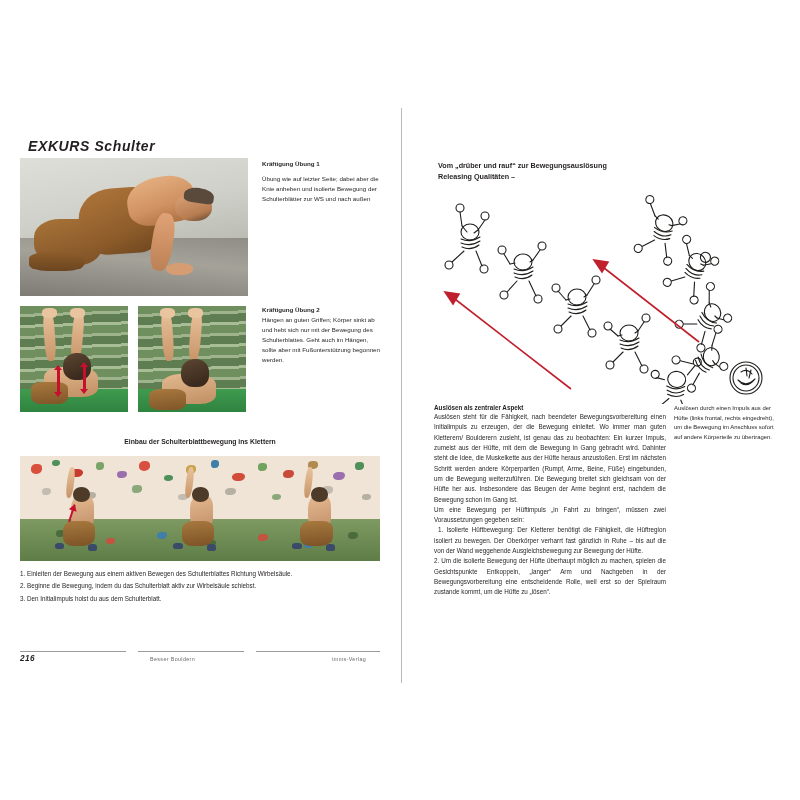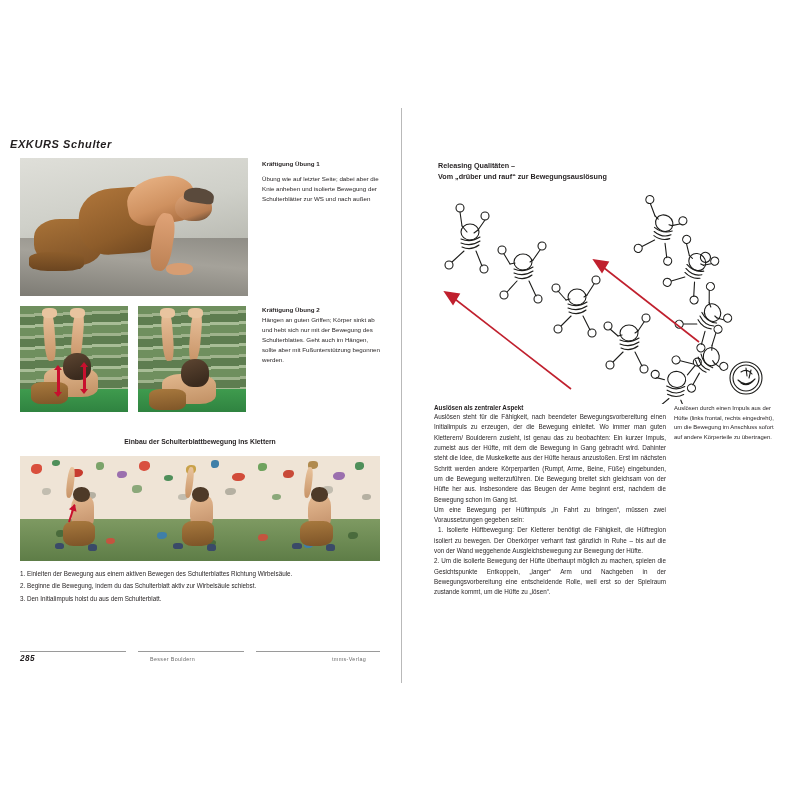--- a/index.html
+++ b/index.html
@@ -36,23 +36,23 @@
     top: 108px;
     height: 575px;
     background: #ffffff;
   }
   .page.left  { left: 2px;   width: 396px; }
   .page.right { left: 404px; width: 394px; }
 
   
   .exkurs-title {
     position: absolute;
-    left: 8px;
+    left: 26px;
     top: 30px;
-    font-size: 11px;
+    font-size: 14px;
     font-weight: bold;
     font-style: italic;
     letter-spacing: 0.6px;
     color: #231f20;
   }
 
   .photo {
     position: absolute;
     overflow: hidden;
     background: #cfcfcf;
@@ -414,31 +414,31 @@
     <ol class="numbered-list">
       <li>1. Einleiten der Bewegung aus einem aktiven Bewegen des Schulterblattes Richtung Wirbelsäule.</li>
       <li>2. Beginne die Bewegung, indem du das Schulterblatt aktiv zur Wirbelsäule schiebst.</li>
       <li>3. Den Initialimpuls holst du aus dem Schulterblatt.</li>
     </ol>
 
     <div class="footer">
       <div class="footer-rule" style="left:18px;  width:106px;"></div>
       <div class="footer-rule" style="left:136px; width:106px;"></div>
       <div class="footer-rule" style="left:254px; width:124px;"></div>
-      <div class="folio" style="left:18px;">285</div>
+      <div class="folio" style="left:18px;">216</div>
       <div class="footer-txt" style="left:148px;">Besser Bouldern</div>
       <div class="footer-txt" style="left:330px;">tmms-Verlag</div>
     </div>
   </div>
 
   <div class="page right">
 
     <div class="rp-title">
+      <div>Vom „drüber und rauf“ zur Bewegungsauslösung</div>
       <div>Releasing Qualitäten –</div>
-      <div>Vom „drüber und rauf“ zur Bewegungsauslösung</div>
     </div>
 
     <div class="fig-area">
       <svg width="370" height="218" viewBox="0 0 370 218" xmlns="http://www.w3.org/2000/svg">
         <g fill="none" stroke="#1d1d1b" stroke-width="1.1" stroke-linecap="round" stroke-linejoin="round">
 
           <g transform="translate(22,20)">
             <circle cx="20" cy="2" r="4"></circle>
             <path d="M20 6 L22 20"></path>
             <circle cx="45" cy="10" r="4"></circle>

